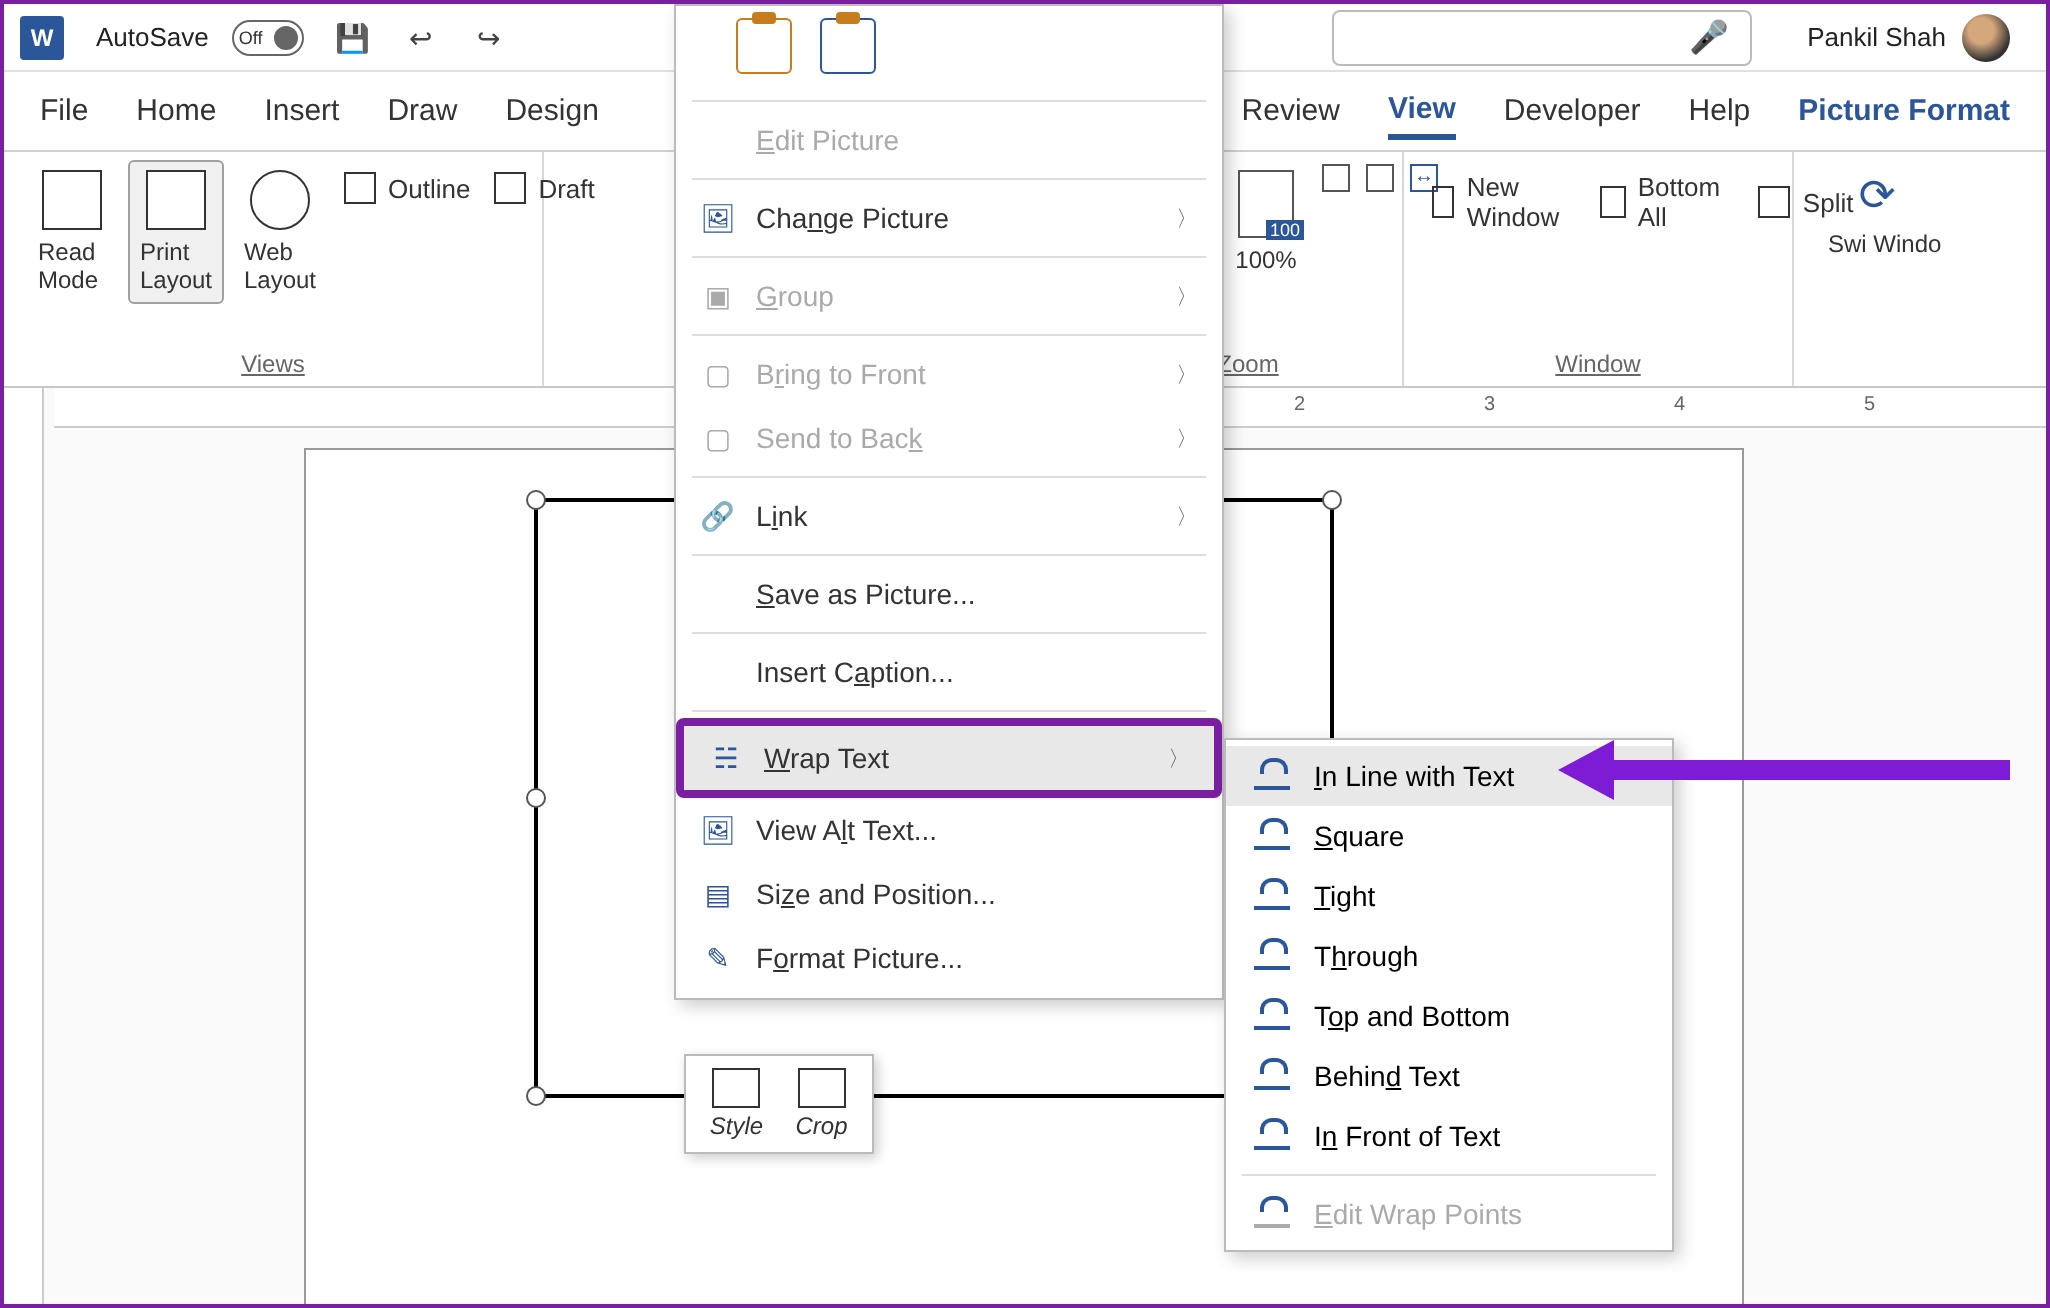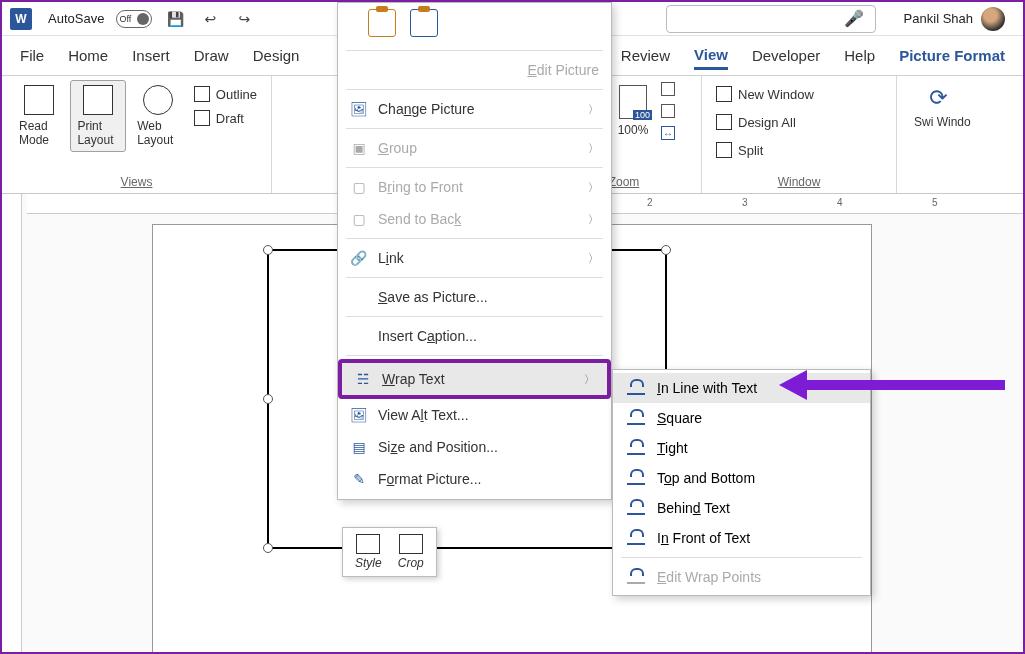--- a/index.html
+++ b/index.html
@@ -26,21 +26,21 @@
   
   .ribbon { height: 118px; background: #fff; border-bottom: 1px solid #c8c8c8; display: flex; align-items: stretch; }
   .ribgroup { border-right: 1px solid #d8d8d8; padding: 4px 10px 2px; display: flex; flex-direction: column; }
   .ribgroup-body { display: flex; gap: 4px; flex:1; align-items:flex-start; }
   .ribgroup-label { text-align:center; font-size:12px; color:#666; padding:2px 0;text-decoration:underline; }
   .bigbtn { display:flex; flex-direction:column; align-items:center; gap:4px; padding:4px 6px; font-size:12px; color:#333; cursor:pointer; border:1px solid transparent; border-radius:3px; min-width:48px; }
   .bigbtn.selected { border:1px solid #a0a0a0; background:#f0f0f0; }
   .bigbtn .ic { width:30px; height:30px; border:1px solid #333; background:#fff; position:relative; }
   .smallbtn { display:flex; align-items:center; gap:6px; font-size:13px; color:#333; padding:2px 4px; cursor:pointer; }
   .smallbtn .ic2 { width:16px; height:16px; border:1px solid #333; }
-  .vlist { display:flex; flex-direction:column; gap:4px; }
+  .vlist { display:flex; flex-direction:row; gap:4px; }
   .zoomglass { width:28px;height:28px;border:2px solid #666;border-radius:50%;position:relative; }
   .zoomglass::after{content:"";position:absolute;width:10px;height:2px;background:#666;right:-8px;bottom:-2px;transform:rotate(45deg);}
   .zoom100 { width:28px;height:34px;border:1px solid #555;position:relative; }
   .zoom100::after{content:"100";position:absolute;right:-6px;bottom:-2px;font-size:9px;background:#2b579a;color:#fff;padding:0 2px;}
 
   
   .docarea { position: relative; height: calc(654px - 34px - 40px - 118px - 4px); background:#fafafa; }
   .ruler-h { height: 20px; background: #fff; border-bottom:1px solid #ccc; position:relative; margin-left:25px; font-size:10px; color:#666; }
   .ruler-h span { position:absolute; top:3px; }
   .ruler-v { position:absolute; left:0; top:0; width:20px; bottom:0; background:#fff; border-right:1px solid #ccc; }
@@ -48,35 +48,35 @@
   .image-placeholder { position:absolute; left:265px; top:55px; width:400px; height:300px; border:2px solid #000; }
   .sel-handle { width:10px;height:10px;border:1px solid #555;background:#fff;border-radius:50%;position:absolute; }
   .rotate-handle { width:20px;height:20px;border:2px solid #555; border-radius:50%;position:absolute; left:calc(50% - 10px); top:-30px; display:flex;align-items:center;justify-content:center;color:#555; }
   
   
   .context-menu { position:absolute; left:335px; top:0; width:275px; background:#fff; border:1px solid #bbb; box-shadow: 3px 3px 8px rgba(0,0,0,.2); font-size:14px; padding-bottom:4px; z-index:50; }
   .cm-header { font-weight:bold; padding: 4px 12px 4px 30px; font-size:13.5px; }
   .cm-row { display:flex; align-items:center; gap:10px; padding: 7px 12px 7px 12px; cursor:pointer; color:#333; position:relative; }
   .cm-row .ci { width:18px; height:18px; display:flex; align-items:center; justify-content:center; color:#2b579a; font-size:14px; }
   .cm-row .arrow { margin-left:auto; color:#666; font-size:11px; }
-  .cm-row.disabled { color:#aaa;justify-content:space-between; }
+  .cm-row.disabled { color:#aaa; }
   .cm-row.disabled .ci { color:#aaa; }
   .cm-sep { height:1px; background:#ddd; margin:3px 8px; }
   .cm-icons-row { display:flex; gap:14px; padding:6px 12px 10px 30px; }
   .paste-ic { width:28px;height:28px;border:1px solid #c77d1e; border-radius:3px; position:relative; }
   .paste-ic::before{content:"";position:absolute;top:-4px;left:7px;width:12px;height:6px;background:#c77d1e;border-radius:2px;}
   .highlighted { border:4px solid #7b1fa2; border-radius:4px; }
   
   
   .mini-tb { position:absolute; left:340px; top:525px; width:95px; background:#fff; border:1px solid #bbb; box-shadow:2px 2px 6px rgba(0,0,0,.2); display:flex; padding:6px; gap:4px; z-index:50; }
   .mini-btn { flex:1; display:flex; flex-direction:column; align-items:center; gap:2px; font-size:12px; color:#333; cursor:pointer;font-style:italic; }
   .mini-btn .mi { width:24px;height:20px;border:1px solid #333; }
   
   
-  .submenu { position:absolute; left:610px; top:367px; width:259px; background:#fff; border:1px solid #bbb; box-shadow:3px 3px 8px rgba(0,0,0,.2); font-size:14px; z-index:60; padding:3px 0; }
+  .submenu { position:absolute; left:610px; top:367px; width:225px; background:#fff; border:1px solid #bbb; box-shadow:3px 3px 8px rgba(0,0,0,.2); font-size:14px; z-index:60; padding:3px 0; }
   .sm-row { display:flex; align-items:center; gap:12px; padding:7px 14px; cursor:pointer; }
   .sm-row.sel { background:#e8e8e8; }
   .sm-row .si { width:18px; height:14px; border-bottom:2px solid #2b579a; position:relative; }
   .sm-row .si::before{content:"";position:absolute;top:-2px;left:3px;width:10px;height:6px;border:2px solid #2b579a;border-bottom:none;border-radius:6px 6px 0 0;}
   .sm-row.disabled { color:#aaa; }
   .sm-sep { height:1px; background:#ddd; margin:4px 8px; }
   
   
   .annotation-arrow { position:absolute; left:803px; top:378px; z-index:70; }
   .annotation-arrow .shaft { width:200px; height:10px; background:#7e1bd4; }
@@ -171,21 +171,21 @@
 
   <div class="ribgroup" style="width:195px">
     <div class="ribgroup-body">
       <div class="vlist" style="gap:8px;margin-top:4px">
         <div class="smallbtn">
             <div class="ic2"></div>
             <span>New Window</span>
           </div>
         <div class="smallbtn">
             <div class="ic2"></div>
-            <span>Design All</span>
+            <span>Bottom All</span>
           </div>
         <div class="smallbtn">
             <div class="ic2"></div>
             <span>Split</span>
           </div>
       </div>
       <div class="vlist" style="gap:8px;margin-top:4px;margin-left:14px">
         <div class="ic2"></div>
         <div class="ic2"></div>
         <div class="ic2"></div>
@@ -310,20 +310,24 @@
   <div class="sm-row">
       <div class="si"></div>
       <span><u>S</u>quare</span>
     </div>
   <div class="sm-row">
       <div class="si"></div>
       <span><u>T</u>ight</span>
     </div>
   <div class="sm-row">
       <div class="si"></div>
+      <span>T<u>h</u>rough</span>
+    </div>
+  <div class="sm-row">
+      <div class="si"></div>
       <span>T<u>o</u>p and Bottom</span>
     </div>
   <div class="sm-row">
       <div class="si"></div>
       <span>Behin<u>d</u> Text</span>
     </div>
   <div class="sm-row">
       <div class="si"></div>
       <span>I<u>n</u> Front of Text</span>
     </div>

